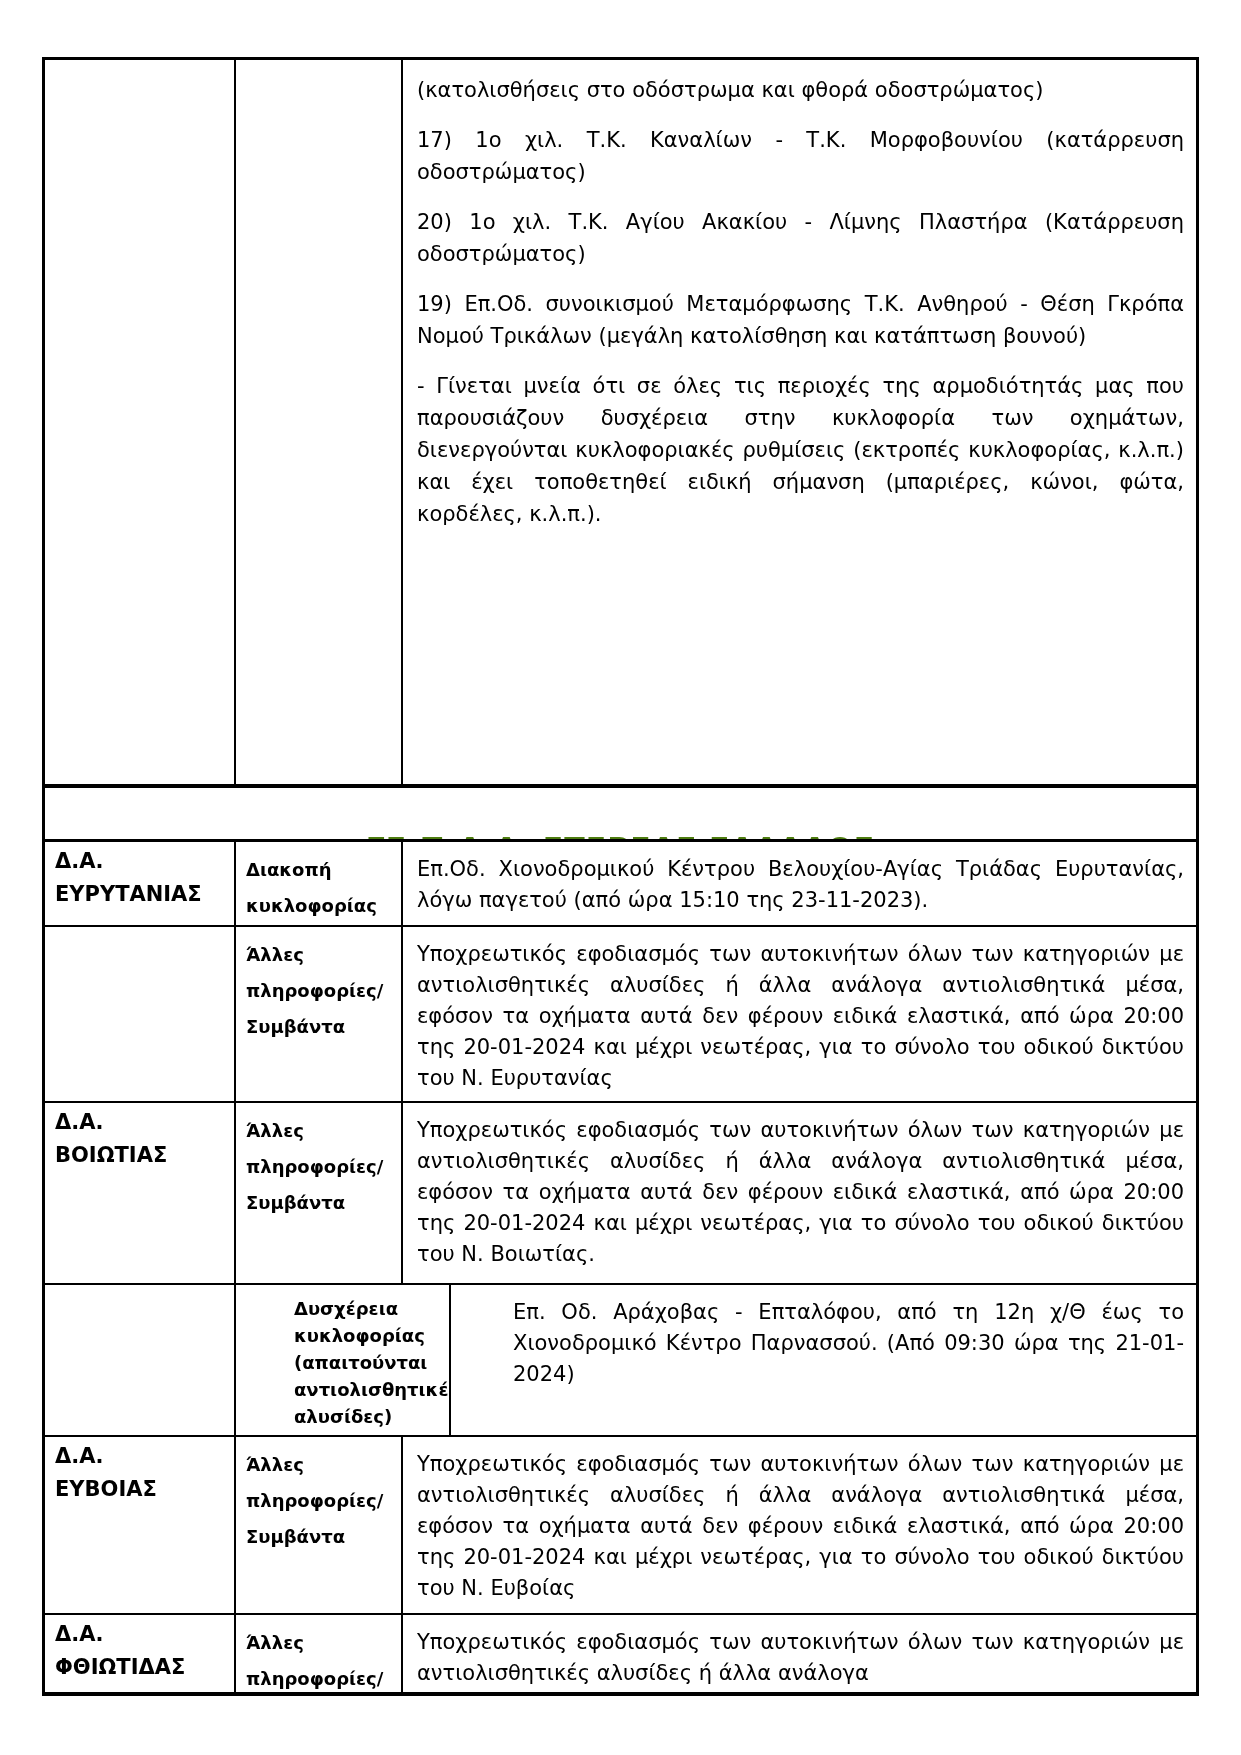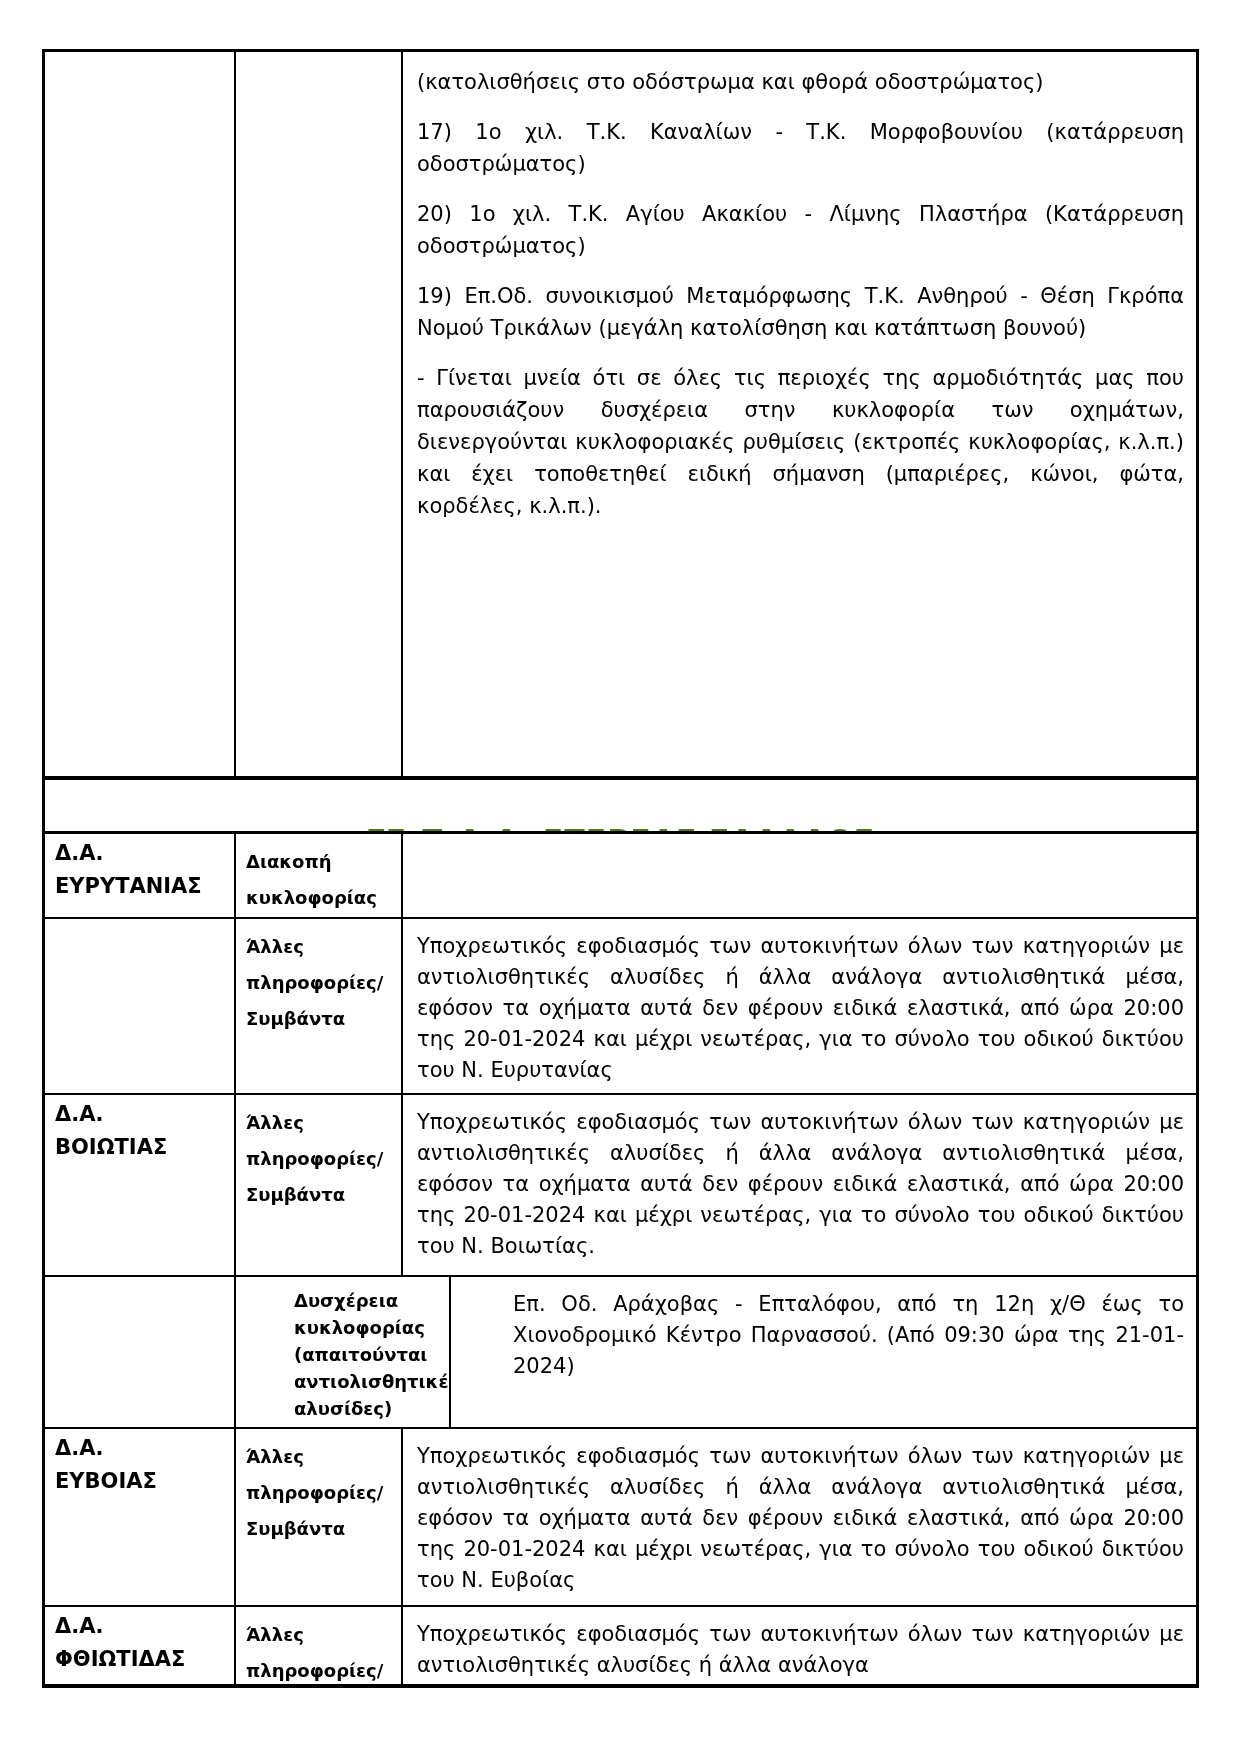--- a/index.html
+++ b/index.html
@@ -5,21 +5,21 @@
   html,body{margin:0;padding:0;background:#ffffff;}
   .page{
     position:relative;
     width:1241px;height:1755px;
     background:#ffffff;
     font-family:"DejaVu Sans", sans-serif;
     color:#000000;
     overflow:hidden;
   }
   .doc-table{
-    position:absolute;left:42px;top:49px;width:1157px;
+    position:absolute;left:42px;top:57px;width:1157px;
     border:3px solid #000;border-bottom-width:4px;
     box-sizing:border-box;
     background:#fff;
   }
   .row{
     display:grid;
     grid-template-columns:191px 167px 1fr;
     box-sizing:border-box;
     border-bottom:2px solid #000;
     overflow:hidden;
@@ -82,20 +82,21 @@
 
     <div class="row r-head">
       <div class="section-header" style="color: #4d7c0f; margin-top: 35px;">ΓΕ.Π.Α.Δ. ΣΤΕΡΕΑΣ ΕΛΛΑΔΟΣ</div>
     </div>
 
     <div class="row r1">
       <div class="c1">Δ.Α.
 ΕΥΡΥΤΑΝΙΑΣ</div>
       <div class="c2">Διακοπή
 κυκλοφορίας</div>
+      <div class="c3">Επ.Οδ. Χιονοδρομικού Κέντρου Βελουχίου-Αγίας Τριάδας Ευρυτανίας, λόγω παγετού (από ώρα 15:10 της 23-11-2023).</div>
     </div>
 
     <div class="row r2">
       <div class="c1"></div>
       <div class="c2">Άλλες πληροφορίες/
 Συμβάντα</div>
       <div class="c3">Υποχρεωτικός εφοδιασμός των αυτοκινήτων όλων των κατηγοριών  με αντιολισθητικές αλυσίδες ή άλλα ανάλογα αντιολισθητικά μέσα, εφόσον τα οχήματα αυτά δεν φέρουν ειδικά ελαστικά, από ώρα 20:00 της 20-01-2024 και μέχρι νεωτέρας, για το σύνολο του οδικού δικτύου του Ν. Ευρυτανίας</div>
     </div>
 
     <div class="row r3">

